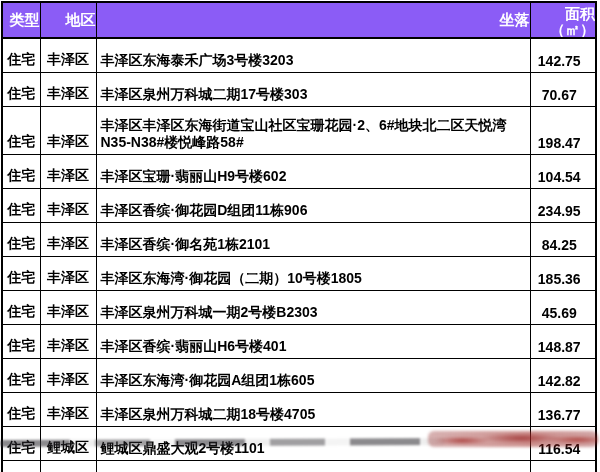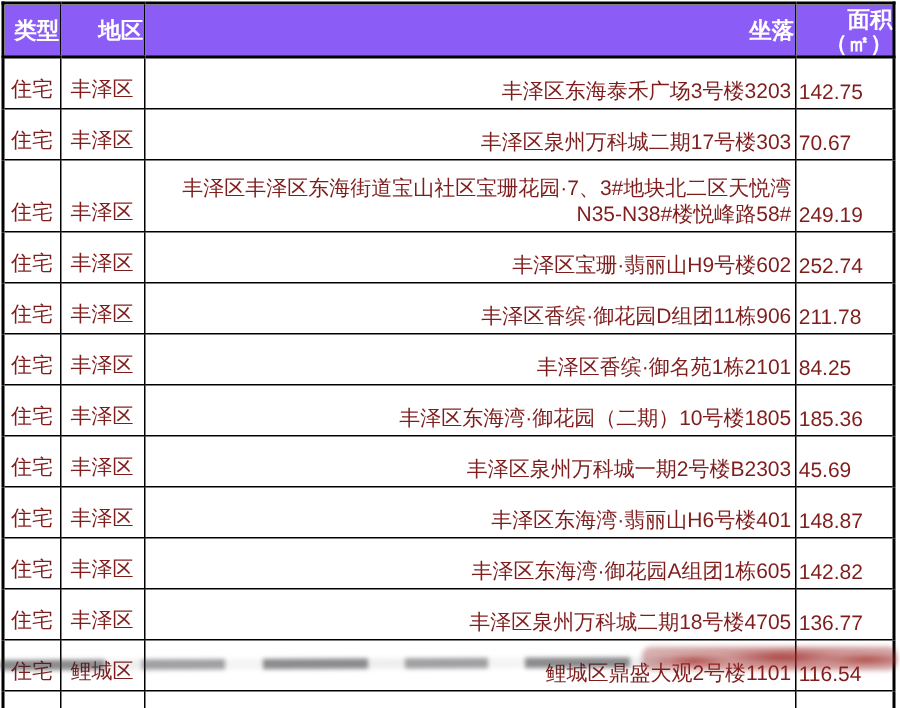--- a/index.html
+++ b/index.html
@@ -17,21 +17,22 @@
     margin:1px 0 0 1px;
   }
   #main-table col.c-type{width:38px;}
   #main-table col.c-district{width:56px;}
   #main-table col.c-location{width:434px;}
   #main-table col.c-area{width:66px;}
   #main-table th, #main-table td{
     border:1px solid #000;
     overflow:hidden;
     font-size:14px;
-    color:#7f1d1d;
+    color:#000000;
+    font-weight:bold;
   }
   #main-table thead th{
     background:#8b5cf6;
     color:#fff;
     font-weight:bold;
     height:34px;
     border:2px solid #000;
     border-left:1px solid #000;
     border-right:1px solid #000;
     text-align:right;
@@ -45,22 +46,22 @@
   #main-table th.area-h .l{display:block;line-height:16px;margin-top:3px;}
   #main-table th.area-h .l2{line-height:15px;margin-top:0;}
   #main-table tbody td{
     height:30px;
     vertical-align:bottom;
     padding:0 2px 3px 2px;
     background:#fff;
   }
   #main-table tbody tr.tall td{height:44px;}
   #main-table td.c-type-cell, #main-table td.c-district-cell{text-align:center;}
-  #main-table td.c-location-cell{text-align:right;padding-left:4px;line-height:17px;}
-  #main-table td.c-area-cell{text-align:left;padding-right:9px;}
+  #main-table td.c-location-cell{text-align:left;padding-left:4px;line-height:17px;}
+  #main-table td.c-area-cell{text-align:center;padding-right:9px;}
   #main-table td:first-child{border-left:2px solid #000;}
   #main-table td:last-child{border-right:2px solid #000;}
 
   
   .smear{position:absolute;pointer-events:none;}
   #smear-gray{
     left:0;top:439px;width:445px;height:7px;
     background:repeating-linear-gradient(90deg,
       rgba(45,42,48,0.55) 0px, rgba(45,42,48,0.55) 70px,
       rgba(45,42,48,0.08) 70px, rgba(45,42,48,0.08) 95px,
@@ -113,34 +114,34 @@
     </tr>
         <tr>
       <td class="c-type-cell">住宅</td>
       <td class="c-district-cell">丰泽区</td>
       <td class="c-location-cell">丰泽区泉州万科城二期17号楼303</td>
       <td class="c-area-cell">70.67</td>
     </tr>
         <tr class="tall">
       <td class="c-type-cell">住宅</td>
       <td class="c-district-cell">丰泽区</td>
-      <td class="c-location-cell">丰泽区丰泽区东海街道宝山社区宝珊花园·7、3#地块北二区天悦湾N35-N38#楼悦峰路58#</td>
-      <td class="c-area-cell">249.19</td>
+      <td class="c-location-cell">丰泽区丰泽区东海街道宝山社区宝珊花园·2、6#地块北二区天悦湾N35-N38#楼悦峰路58#</td>
+      <td class="c-area-cell">198.47</td>
     </tr>
         <tr>
       <td class="c-type-cell">住宅</td>
       <td class="c-district-cell">丰泽区</td>
       <td class="c-location-cell">丰泽区宝珊·翡丽山H9号楼602</td>
-      <td class="c-area-cell">252.74</td>
+      <td class="c-area-cell">104.54</td>
     </tr>
         <tr>
       <td class="c-type-cell">住宅</td>
       <td class="c-district-cell">丰泽区</td>
       <td class="c-location-cell">丰泽区香缤·御花园D组团11栋906</td>
-      <td class="c-area-cell">211.78</td>
+      <td class="c-area-cell">234.95</td>
     </tr>
         <tr>
       <td class="c-type-cell">住宅</td>
       <td class="c-district-cell">丰泽区</td>
       <td class="c-location-cell">丰泽区香缤·御名苑1栋2101</td>
       <td class="c-area-cell">84.25</td>
     </tr>
         <tr>
       <td class="c-type-cell">住宅</td>
       <td class="c-district-cell">丰泽区</td>
@@ -149,21 +150,21 @@
     </tr>
         <tr>
       <td class="c-type-cell">住宅</td>
       <td class="c-district-cell">丰泽区</td>
       <td class="c-location-cell">丰泽区泉州万科城一期2号楼B2303</td>
       <td class="c-area-cell">45.69</td>
     </tr>
         <tr>
       <td class="c-type-cell">住宅</td>
       <td class="c-district-cell">丰泽区</td>
-      <td class="c-location-cell">丰泽区东海湾·翡丽山H6号楼401</td>
+      <td class="c-location-cell">丰泽区香缤·翡丽山H6号楼401</td>
       <td class="c-area-cell">148.87</td>
     </tr>
         <tr>
       <td class="c-type-cell">住宅</td>
       <td class="c-district-cell">丰泽区</td>
       <td class="c-location-cell">丰泽区东海湾·御花园A组团1栋605</td>
       <td class="c-area-cell">142.82</td>
     </tr>
         <tr>
       <td class="c-type-cell">住宅</td>

